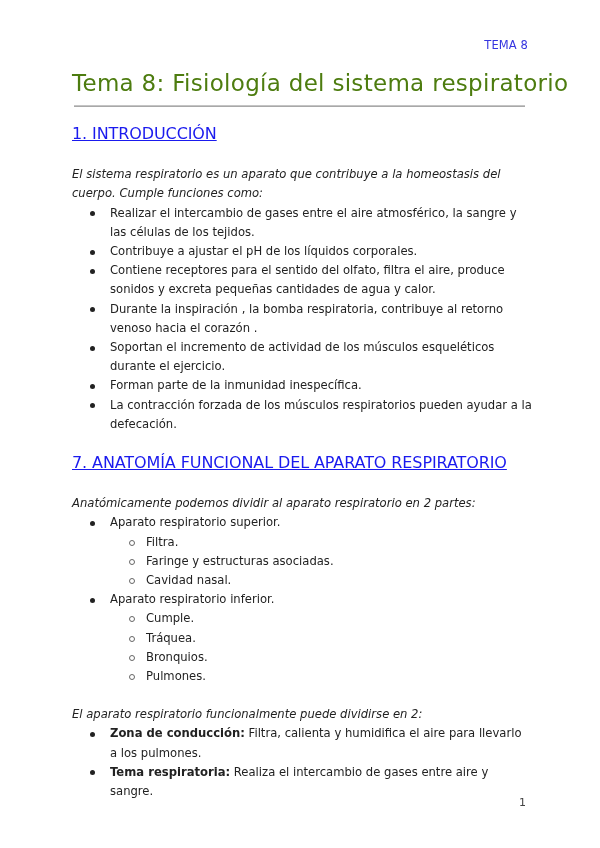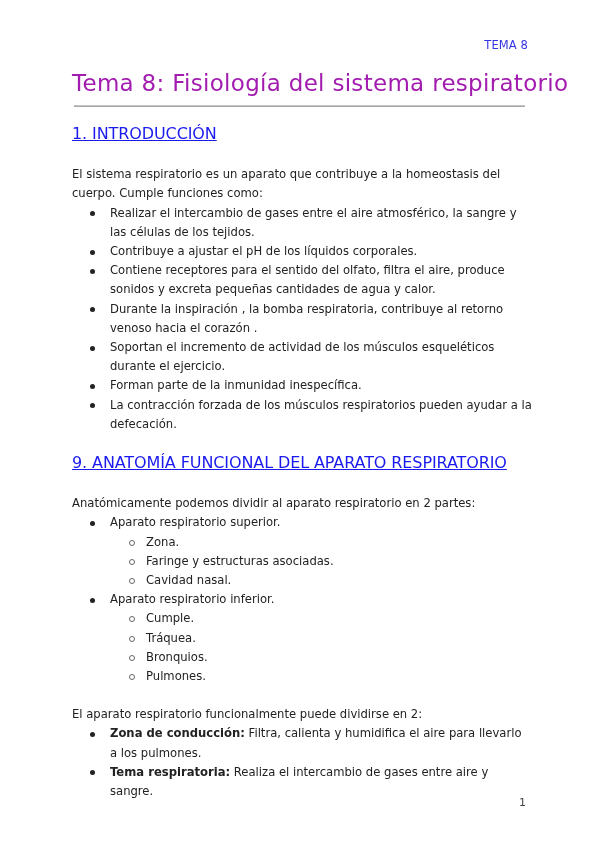--- a/index.html
+++ b/index.html
@@ -1,28 +1,28 @@
 <!DOCTYPE html>
 <html><head>
   <meta charset="utf-8">
   <style>
     html, body { margin: 0; padding: 0; background: #ffffff; }
     body { width: 600px; height: 848px; position: relative; overflow: hidden;
       font-family: "DejaVu Sans", sans-serif; color: #222; }
     .header-tag { position: absolute; top: 38px; right: 72px; font-size: 11.5px;
       color: #3535e0; letter-spacing: 0.1px; }
     .title { position: absolute; left: 72px; top: 70px; font-size: 23px;
-      color: #a21caf; letter-spacing: 0.3px; white-space: nowrap; }
+      color: #4d7c0f; letter-spacing: 0.3px; white-space: nowrap; }
     .rule { position: absolute; left: 74px; top: 105px; width: 451px; height: 1px;
       background: #a8a8a8; border-top: 1px solid #c4c4c4; }
     .content { position: absolute; left: 72px; top: 124px; width: 460px;
       font-size: 11.6px; line-height: 19.2px; }
     .section-head { color: #1a1aee; text-decoration: underline; font-size: 16px;
       margin: 0; padding: 0; font-weight: normal; letter-spacing: -0.1px; }
-    p { margin: 0; }
+    p { margin: 0; font-style: italic; }
     ul { margin: 0; padding: 0; list-style: none; }
     li.b1 { position: relative; padding-left: 38px; }
     li.b1::before { content: ""; position: absolute; left: 18px; top: 7.5px; width: 5px;
       height: 5px; background: #222; border-radius: 50%; }
     li.b2 { position: relative; padding-left: 74px; }
     li.b2::before { content: ""; position: absolute; left: 57px; top: 7px; width: 4px;
       height: 4px; border: 1px solid #666; border-radius: 50%; }
     .gap-m { height: 19px; }
     .gap-l { height: 22px; }
     strong { font-weight: bold; }
@@ -42,26 +42,26 @@
   <ul>
     <li class="b1">Realizar el intercambio de gases entre el aire atmosférico, la sangre y las células de los tejidos.</li>
     <li class="b1">Contribuye a ajustar el pH de los líquidos corporales.</li>
     <li class="b1">Contiene receptores para el sentido del olfato, filtra el aire, produce sonidos y excreta pequeñas cantidades de agua y calor.</li>
     <li class="b1">Durante la inspiración , la bomba respiratoria, contribuye al retorno venoso hacia el corazón .</li>
     <li class="b1">Soportan el incremento de actividad de los músculos esqueléticos durante el ejercicio.</li>
     <li class="b1">Forman parte de la inmunidad inespecífica.</li>
     <li class="b1">La contracción forzada de los músculos respiratorios pueden ayudar a la defecación.</li>
   </ul>
   <div class="gap-m"></div>
-  <h2 class="section-head">9. ANATOMÍA FUNCIONAL DEL APARATO RESPIRATORIO</h2>
+  <h2 class="section-head">7. ANATOMÍA FUNCIONAL DEL APARATO RESPIRATORIO</h2>
   <div class="gap-l"></div>
   <p>Anatómicamente podemos dividir al aparato respiratorio en 2 partes:</p>
   <ul>
     <li class="b1">Aparato respiratorio superior.</li>
-    <li class="b2">Zona.</li>
+    <li class="b2">Filtra.</li>
     <li class="b2">Faringe y estructuras asociadas.</li>
     <li class="b2">Cavidad nasal.</li>
     <li class="b1">Aparato respiratorio inferior.</li>
     <li class="b2">Cumple.</li>
     <li class="b2">Tráquea.</li>
     <li class="b2">Bronquios.</li>
     <li class="b2">Pulmones.</li>
   </ul>
   <div class="gap-m"></div>
   <p>El aparato respiratorio funcionalmente puede dividirse en 2:</p>

